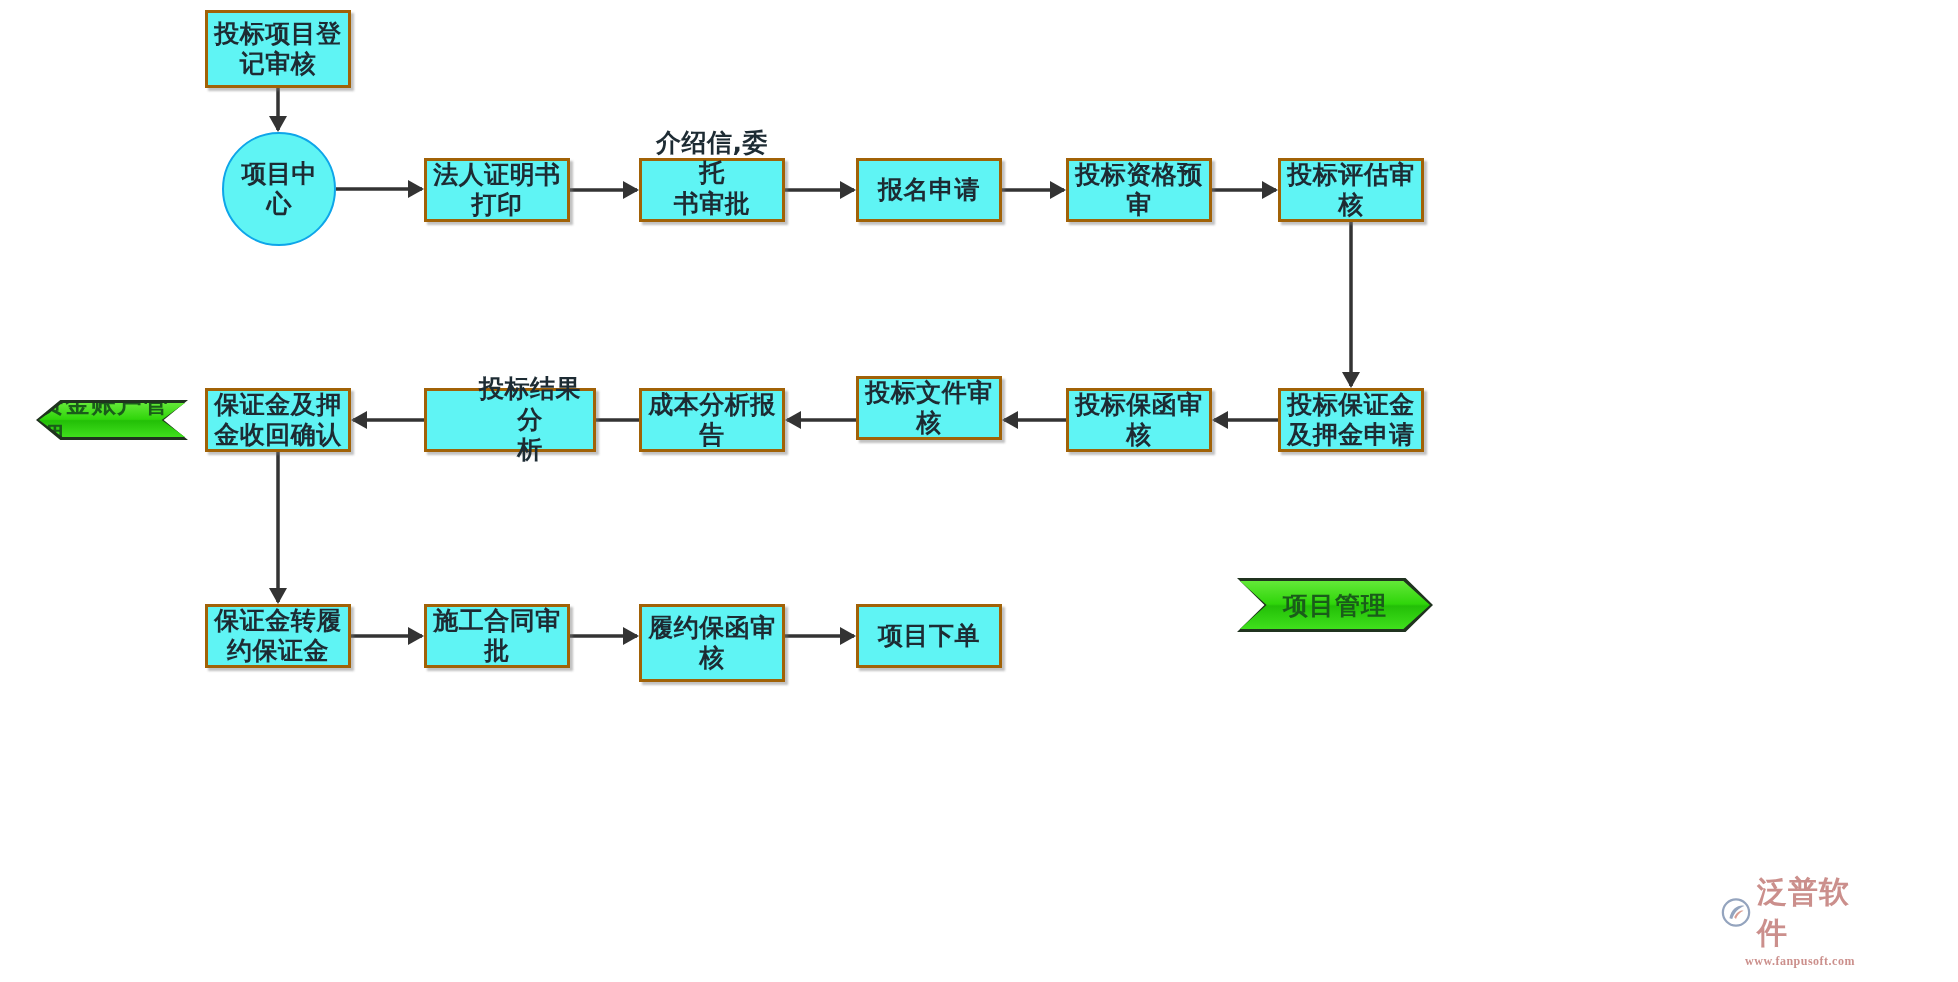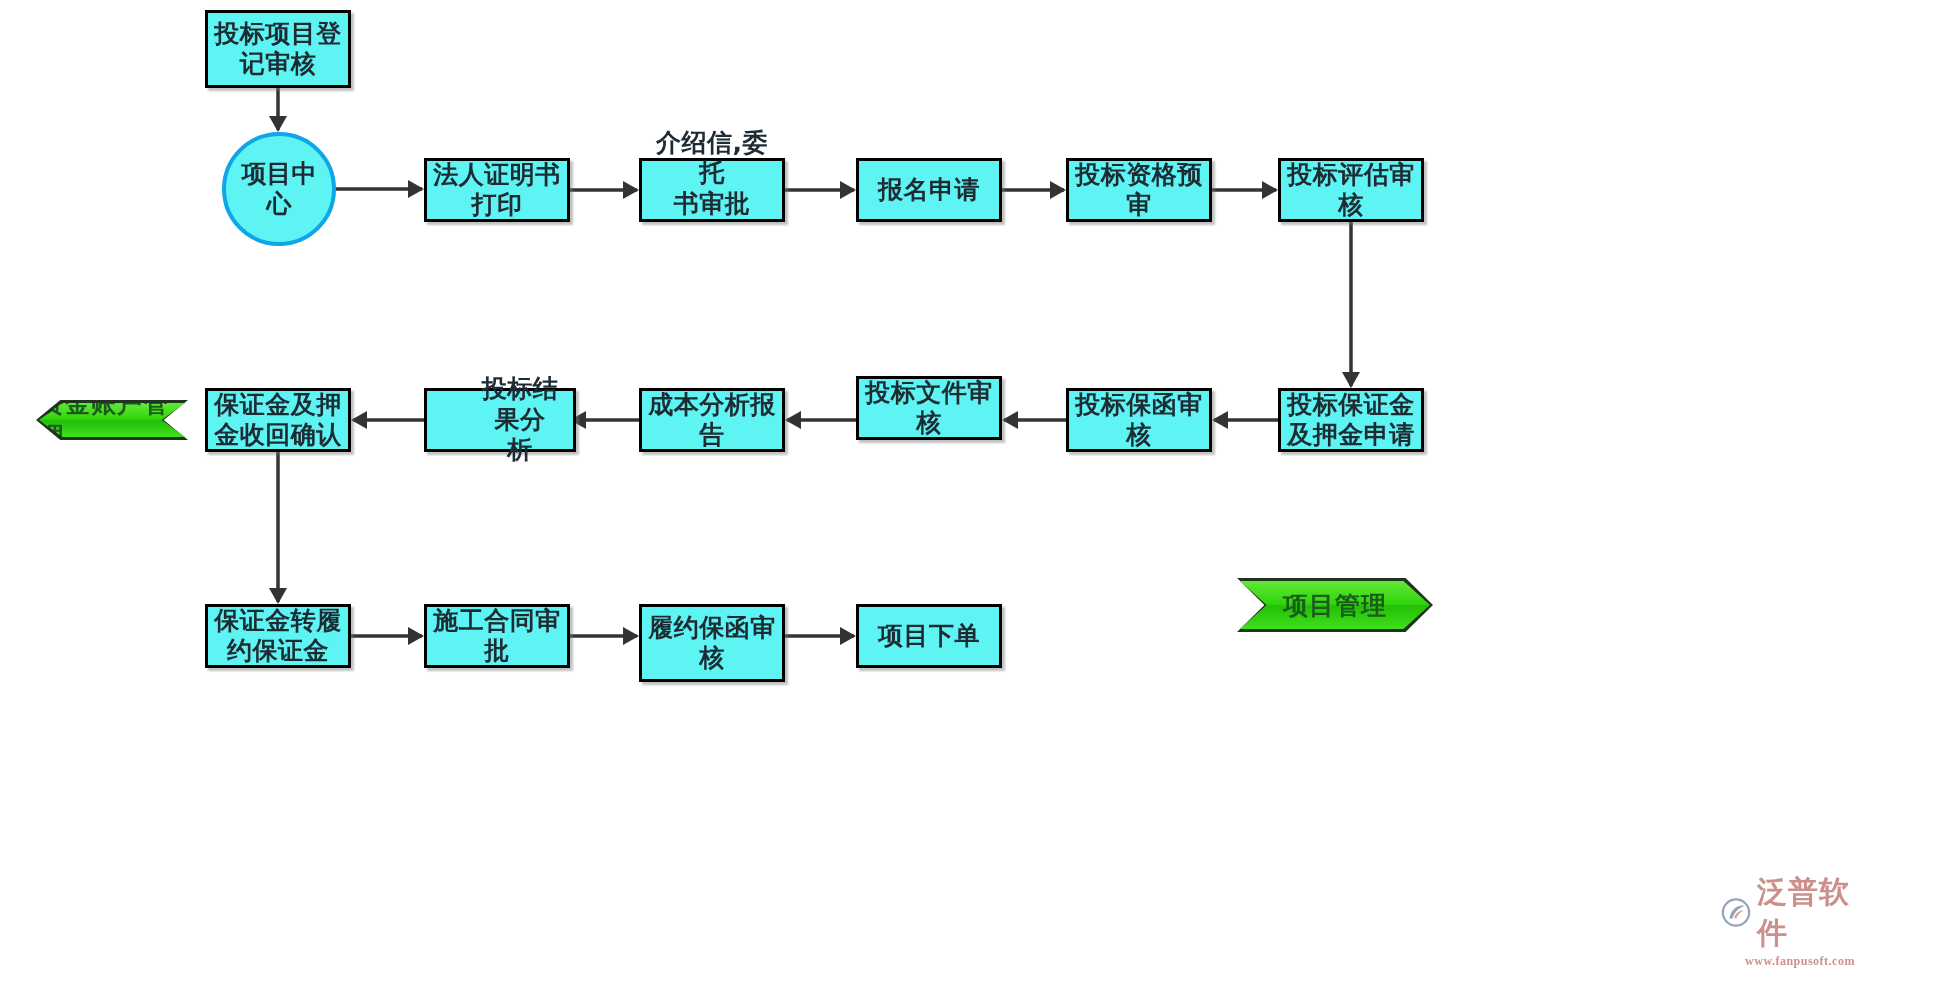--- a/index.html
+++ b/index.html
@@ -28,35 +28,35 @@
   .node {
     position: absolute;
     box-sizing: border-box;
     display: flex;
     align-items: center;
     justify-content: center;
     text-align: center;
   }
   .proc {
     background: #5FF4F4;
-    border: 3px solid #000000;
+    border: 3px solid #a16207;
     color: #1d2b33;
     font-size: 25px;
     font-weight: 700;
     line-height: 1.22;
     letter-spacing: 0.5px;
     box-shadow: 3px 3px 2px rgba(120,120,120,0.45);
   }
   .proc .txt {
     padding: 0 6px;
     white-space: pre-line;
   }
   .circle {
     background: #5FF4F4;
-    border: 4px solid #0ea5e9;
+    border: 2px solid #0ea5e9;
     border-radius: 50%;
     color: #1d2b33;
     font-size: 25px;
     font-weight: 700;
     line-height: 1.22;
   }
   .circle .txt {
     white-space: pre-line;
     padding: 0 14px;
   }
@@ -204,21 +204,21 @@
 核</span>
       </div>
       <div class="node proc" style="left: 856px; top: 376px; width: 146px; height: 64px;">
         <span class="txt">投标文件审
 核</span>
       </div>
       <div class="node proc" style="left: 639px; top: 388px; width: 146px; height: 64px;">
         <span class="txt">成本分析报
 告</span>
       </div>
-      <div class="node proc" style="left: 424px; top: 388px; width: 152px; height: 64px; padding-left: 40px;">
+      <div class="node proc" style="left: 424px; top: 388px; width: 172px; height: 64px; padding-left: 40px;">
         <span class="txt">投标结果分
 析</span>
       </div>
       <div class="node proc" style="left: 205px; top: 388px; width: 146px; height: 64px;">
         <span class="txt">保证金及押
 金收回确认</span>
       </div>
       <div class="node proc" style="left: 205px; top: 604px; width: 146px; height: 64px;">
         <span class="txt">保证金转履
 约保证金</span>

